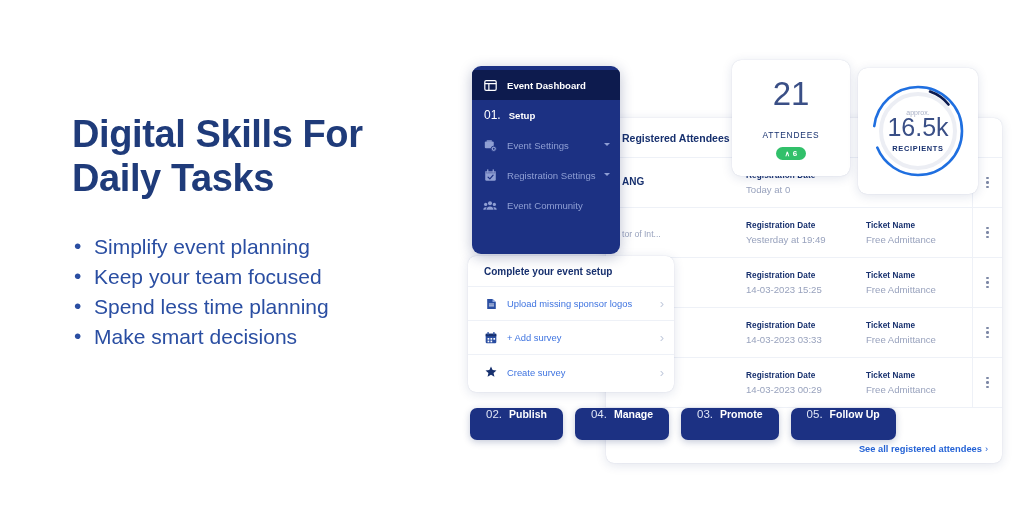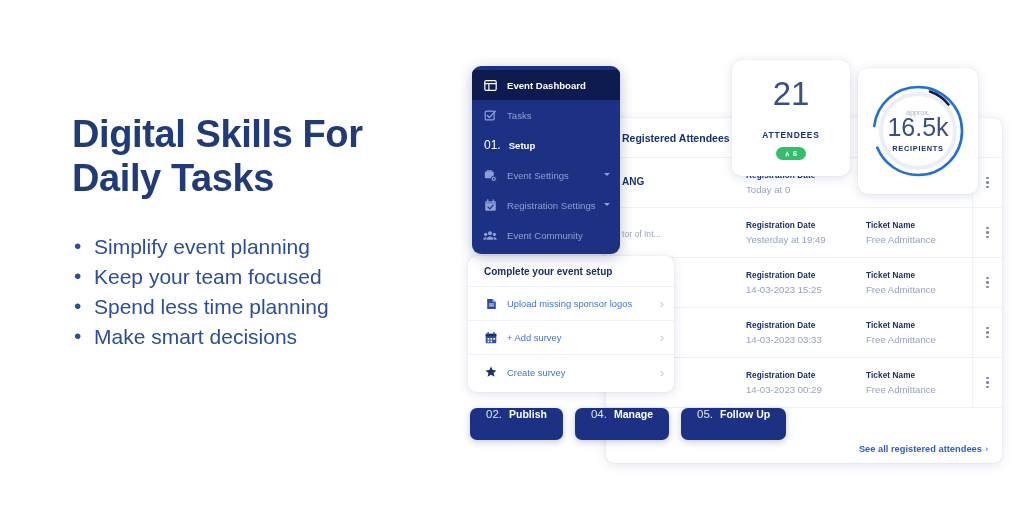--- a/index.html
+++ b/index.html
@@ -99,21 +99,21 @@
   .stat-att {
     position: absolute;
     left: 270px; top: 4px;
     width: 118px; height: 116px;
     display: flex; flex-direction: column;
     align-items: center; justify-content: center;
     z-index: 4;
   }
   .stat-num { font-size: 33px; font-weight: 400; color: #3a4f86; line-height: 1; }
   .stat-cap {
-    font-size: 8.4px; font-weight: 700; color: #17306e;
+    font-size: 8.4px; font-weight: 400; color: #17306e;
     letter-spacing: .8px; margin-top: 20px;
   }
   .badge {
     margin-top: 7px;
     background: #31c06a; color: #fff;
     border-radius: 9px; padding: 2px 9px;
     font-size: 8px; font-weight: 700;
     display: flex; align-items: center; gap: 3px;
   }
   .badge .caret { font-size: 7px; line-height: 1; }
@@ -374,29 +374,20 @@
       <span class="sb-ico">
         <svg width="13" height="13" viewBox="0 0 16 16">
             <rect x="1" y="2" width="14" height="12" rx="1.6" fill="none" stroke="#ffffff" stroke-width="1.5"></rect>
             <line x1="1" y1="5.6" x2="15" y2="5.6" stroke="#ffffff" stroke-width="1.5"></line>
             <line x1="6" y1="5.6" x2="6" y2="14" stroke="#ffffff" stroke-width="1.5"></line>
           </svg>
       </span>
       <span>Event Dashboard</span>
     </div>
 
-    <div class="sb-item">
-      <span class="sb-ico">
-        <svg width="13" height="13" viewBox="0 0 16 16">
-            <rect x="1.5" y="2.5" width="11" height="11" rx="1.6" fill="none" stroke="#8f9fd4" stroke-width="1.5"></rect>
-            <path d="M4 8 L6.6 10.6 L14 2.6" fill="none" stroke="#8f9fd4" stroke-width="1.7" stroke-linecap="round" stroke-linejoin="round"></path>
-          </svg>
-      </span>
-      <span>Tasks</span>
-    </div>
 
     <div class="sb-item section">
       <span class="sb-num">01.</span>
       <span>Setup</span>
     </div>
 
     <div class="sb-item">
       <span class="sb-ico">
         <svg width="13" height="13" viewBox="0 0 16 16">
             <rect x="1" y="3" width="11" height="8.5" rx="1.4" fill="#8f9fd4"></rect>
@@ -486,18 +477,22 @@
   <div class="steps">
     <div class="pill">
       <span class="n">02.</span>
       <span class="t">Publish</span>
     </div>
     <div class="pill">
       <span class="n">04.</span>
       <span class="t">Manage</span>
     </div>
     <div class="pill">
+      <span class="n">03.</span>
+      <span class="t">Promote</span>
+    </div>
+    <div class="pill">
       <span class="n">05.</span>
       <span class="t">Follow Up</span>
     </div>
   </div>
 
 </section>
 
 </body></html>

